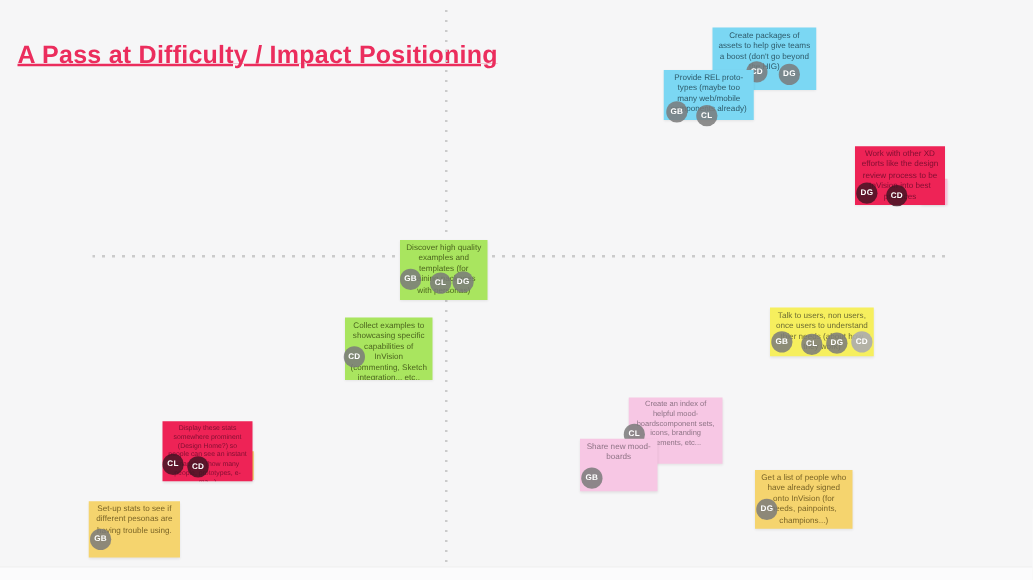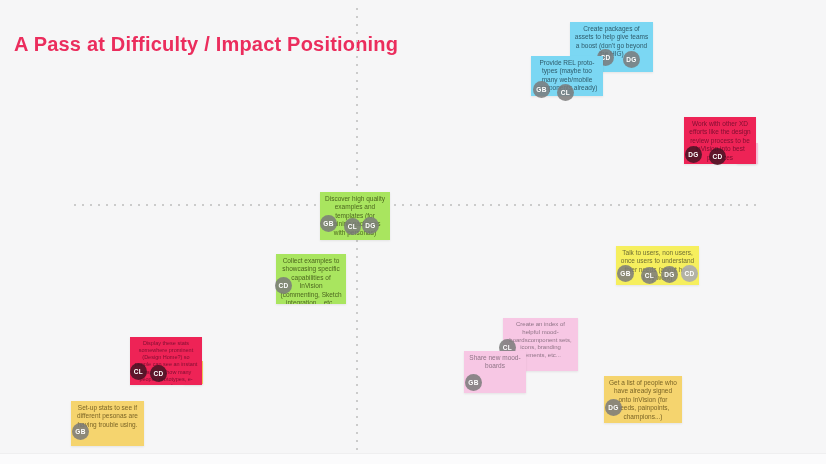--- a/index.html
+++ b/index.html
@@ -7,20 +7,21 @@
     position:relative;
     width:826px;height:464px;
     background:#f6f6f7;
     overflow:hidden;
     font-family:"Liberation Sans", sans-serif;
   }
   .page-title{
     position:absolute;left:14px;top:20px;
     font-size:20px;font-weight:bold;color:#EB2D5D;
     letter-spacing:.2px;
+    text-decoration:underline;
   }
   .v-axis{
     position:absolute;left:356px;top:8px;width:2px;height:442px;
     background-image:repeating-linear-gradient(to bottom,#cbcbcb 0 2px,transparent 2px 8px);
   }
   .h-axis{
     position:absolute;left:74px;top:204px;width:683px;height:2px;
     background-image:repeating-linear-gradient(to right,#cbcbcb 0 2px,transparent 2px 8px);
   }
   .bottom-edge{

